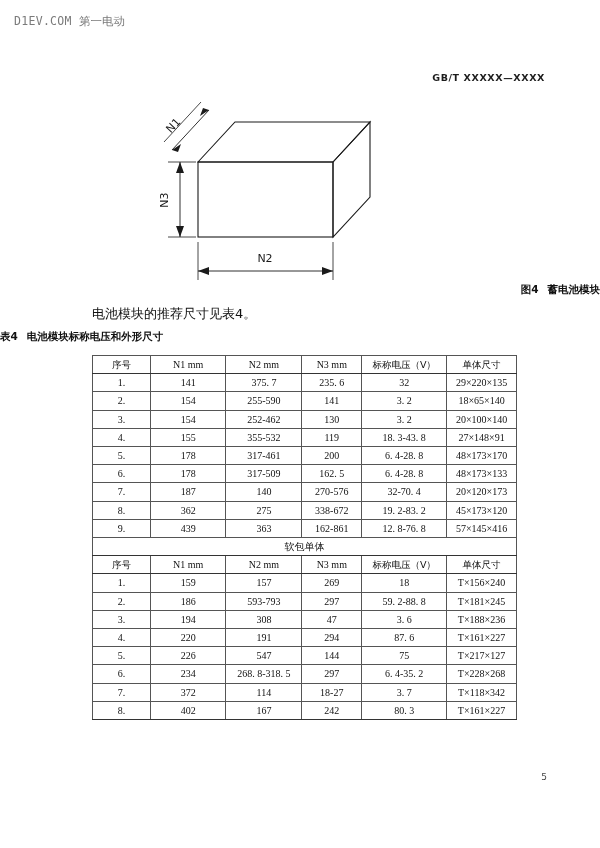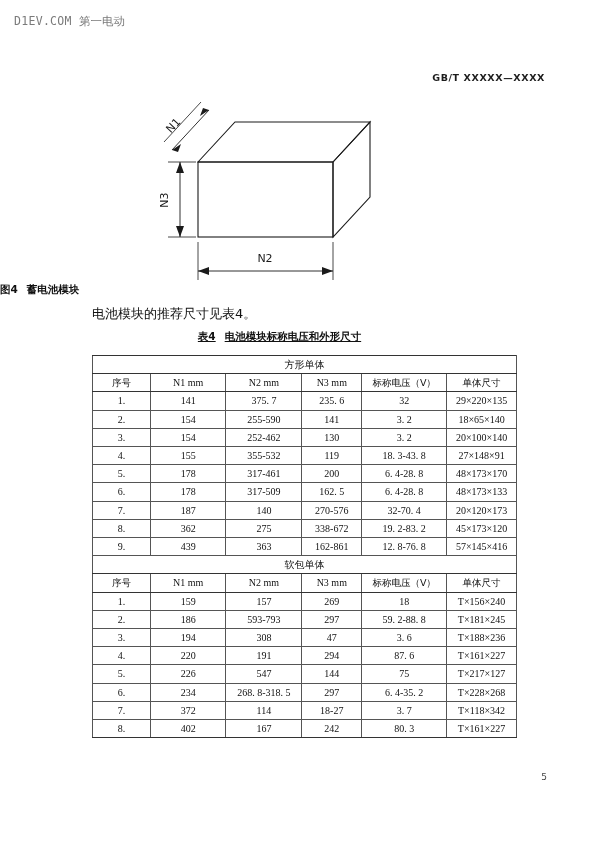--- a/index.html
+++ b/index.html
@@ -58,21 +58,21 @@
     width: 600px;
     height: 200px;
   }
   .figure-area svg { display: block; margin: 0 auto; }
 
   .fig-caption {
     position: absolute;
     top: 283px;
     left: 0;
     width: 600px;
-    text-align: left;
+    text-align: right;
     font-family: "DejaVu Sans", sans-serif;
     font-weight: bold;
     font-size: 10.5px;
     color: #111;
   }
   .fig-caption .gap { display: inline-block; width: 9px; }
 
   
   .lead-para {
     position: absolute;
@@ -82,26 +82,25 @@
     font-size: 13px;
     color: #111;
   }
 
   
   .table-title {
     position: absolute;
     top: 330px;
     left: 0;
     width: 559px;
-    text-align: center;
+    text-align: left;
     font-family: "DejaVu Sans", sans-serif;
     font-weight: bold;
     font-size: 10.5px;
     color: #111;
-    text-decoration: underline;
   }
   .table-title .gap { display: inline-block; width: 9px; }
 
   
   .table-wrap {
     position: absolute;
     top: 355px;
     left: 92px;
     width: 425px;
   }
@@ -244,23 +243,20 @@
     <table class="spec">
       <colgroup>
         <col class="c-idx">
           <col class="c-n1">
           <col class="c-n2">
         <col class="c-n3">
           <col class="c-volt">
           <col class="c-dim">
       </colgroup>
       <tbody>
-          <tr class="section-row">
-            <td colspan="6">方形单体</td>
-          </tr>
           <tr class="head-row">
             <td class="cn">序号</td>
             <td>N1 mm</td>
             <td>N2 mm</td>
             <td>N3 mm</td>
             <td class="cn">标称电压（V）</td>
             <td class="cn">单体尺寸</td>
           </tr>
           <tr>
             <td>1.</td>

